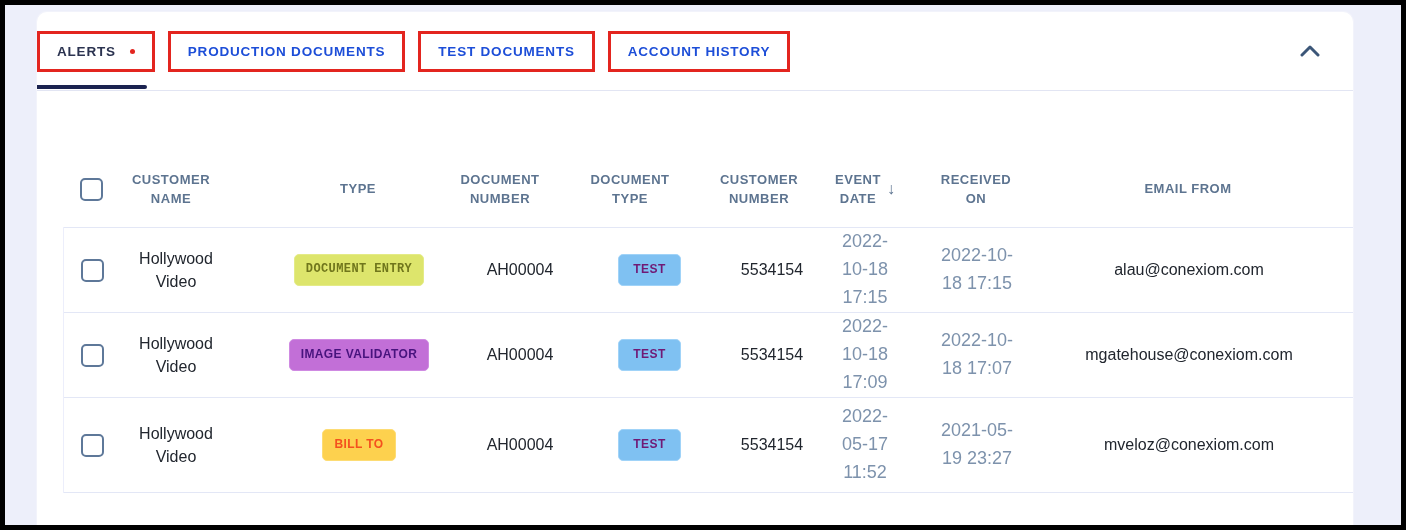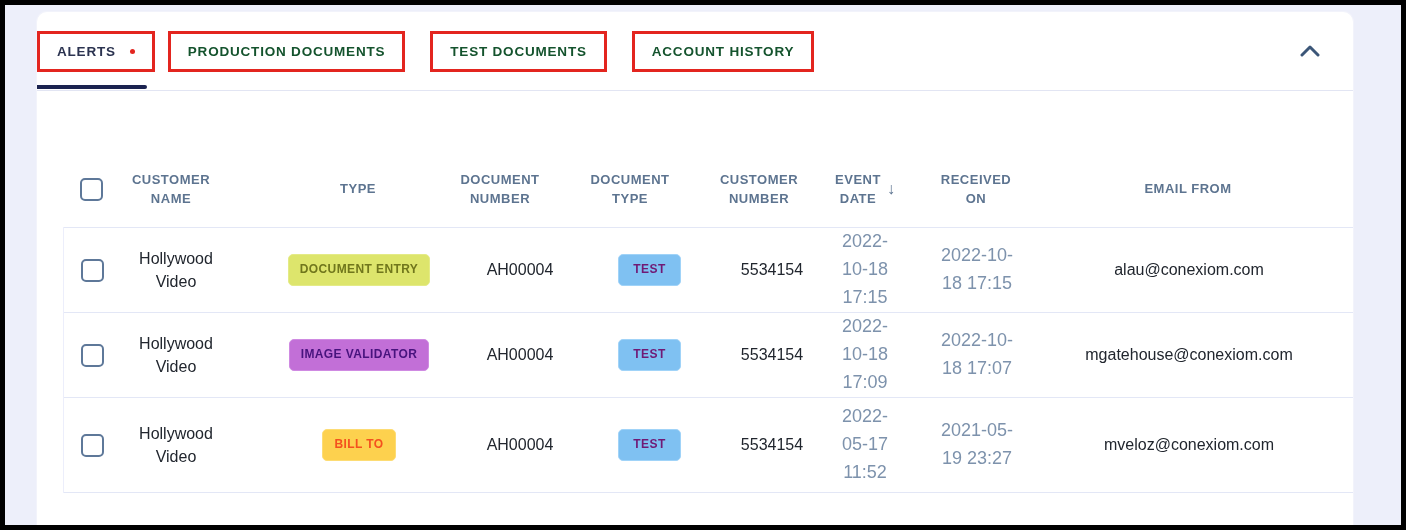--- a/index.html
+++ b/index.html
@@ -29,25 +29,25 @@
     padding-right: 26px;
   }
   .tab-box {
     border: 3px solid #e3251f;
     margin-right: 13px;
     display: flex; align-items: center;
     padding: 10px 17px;
     background: transparent;
     cursor: pointer;
   }
-  .tab-box.gap { margin-left: 12px; }
+  .tab-box.gap { }
   .tab-label {
     font-size: 13.5px; font-weight: 700;
     letter-spacing: .8px;
-    color: #14532d;
+    color: #1d4ed8;
     white-space: nowrap;
   }
   .tab-box.active .tab-label { color: #2b3350; }
   .red-dot {
     width: 5px; height: 5px; border-radius: 50%;
     background: #e3251f; margin-left: 14px;
     display: inline-block;
   }
   .active-underline {
     position: absolute; left: -2px; bottom: 1px;
@@ -94,21 +94,21 @@
   .cell--date { font-size: 18px; color: #7d92ac; line-height: 1.55; }
   .cell--event .val { display: block; max-width: 70px; }
   .cell--received .val { display: block; max-width: 88px; }
   .cell--email { font-size: 16px; }
   .cell--assigned { font-size: 15px; color: #b0b6bf; cursor: pointer; white-space: nowrap; }
   .badge {
     display: inline-block; padding: 6px 11px;
     border-radius: 5px; font-size: 12px; font-weight: 700;
     letter-spacing: .4px; white-space: nowrap;
   }
-  .badge--entry     { background: #dde56c; color: #70761c; border: 1px solid #e4eb87; }
+  .badge--entry     { background: #dde56c; color: #70761c; border: 1px solid #e4eb87; font-family: Liberation Mono, monospace; }
   .badge--validator { background: #c26fd7; color: #47137d; border: 1px solid #cf8ae2; }
   .badge--billto    { background: #fdd14e; color: #f4511e; border: 1px solid #fddc74; }
   .badge--test      { background: #7fc1f2; color: #701a75; border: 1px solid #a0d3f8; padding: 6px 14px; }
 </style>
 </head>
 <body>
 
 <div class="panel">
 
   <div class="tabbar">

